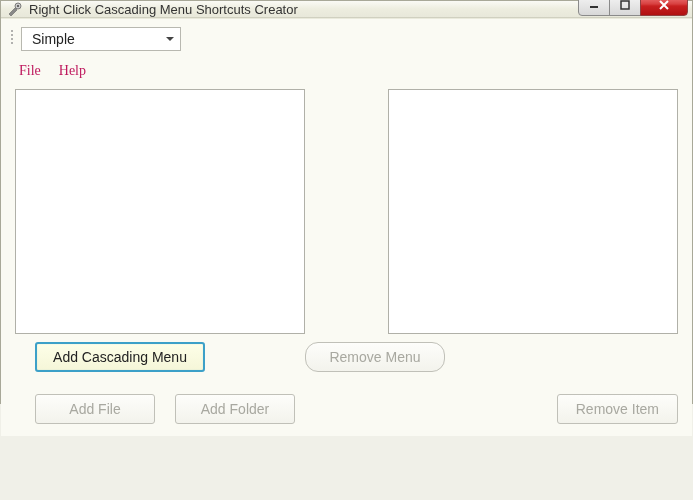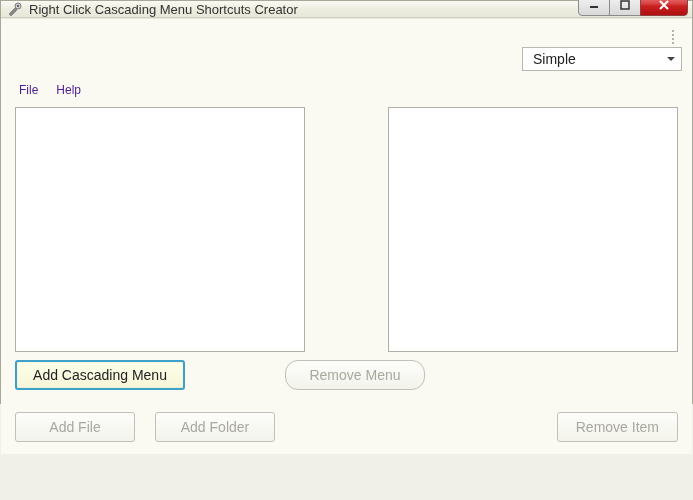--- a/index.html
+++ b/index.html
@@ -71,23 +71,22 @@
   .client-area {
     flex: 1;
     background: #fafaf3;
     border-top: 1px solid #eaeadc;
     padding: 6px 10px 12px 10px;
     display: flex;
     flex-direction: column;
   }
   .dropdown-row {
     display: flex;
-    align-items: flex-end;
+    align-items: flex-start;
     padding: 2px 0 6px 0;
-    flex-direction: column;
   }
   .dotted-grip {
     width: 6px;
     height: 20px;
     margin-right: 4px;
     display: flex;
     flex-direction: column;
     justify-content: space-around;
     padding: 2px 0;
   }
@@ -112,23 +111,24 @@
     border-left: 4px solid transparent;
     border-right: 4px solid transparent;
     border-top: 4px solid #444;
   }
   .menubar {
     display: flex;
     gap: 18px;
     padding: 6px 8px 10px 8px;
   }
   .menu-item {
-    font-size: 12px;
-    color: #4c1d95;
-    cursor: pointer;
+    font-size: 14px;
+    color: #be185d;
+    cursor: pointer;
+    font-family: Liberation Serif, serif;
   }
   .panels-row {
     display: flex;
     gap: 60px;
     padding: 0 4px;
   }
   .panel {
     background: #fff;
     border: 1px solid #b0b0a8;
     width: 290px;
@@ -148,20 +148,21 @@
     background: linear-gradient(to bottom, #fdfdfa 0%, #f3f3ec 100%);
     display: flex;
     align-items: center;
     justify-content: center;
     font-size: 14px;
     color: #444;
     cursor: pointer;
     border-radius: 3px;
     padding: 0 18px;
     min-width: 120px;
+    margin-left: 20px;
   }
   .btn.disabled {
     color: #a8a8a0;
     cursor: default;
   }
   .btn.primary {
     border: 2px solid #3ca0c8;
     background: linear-gradient(to bottom, #fdfee8 0%, #f5f6d8 100%);
     color: #222;
     box-shadow: inset 0 0 1px rgba(60,160,200,0.4);

